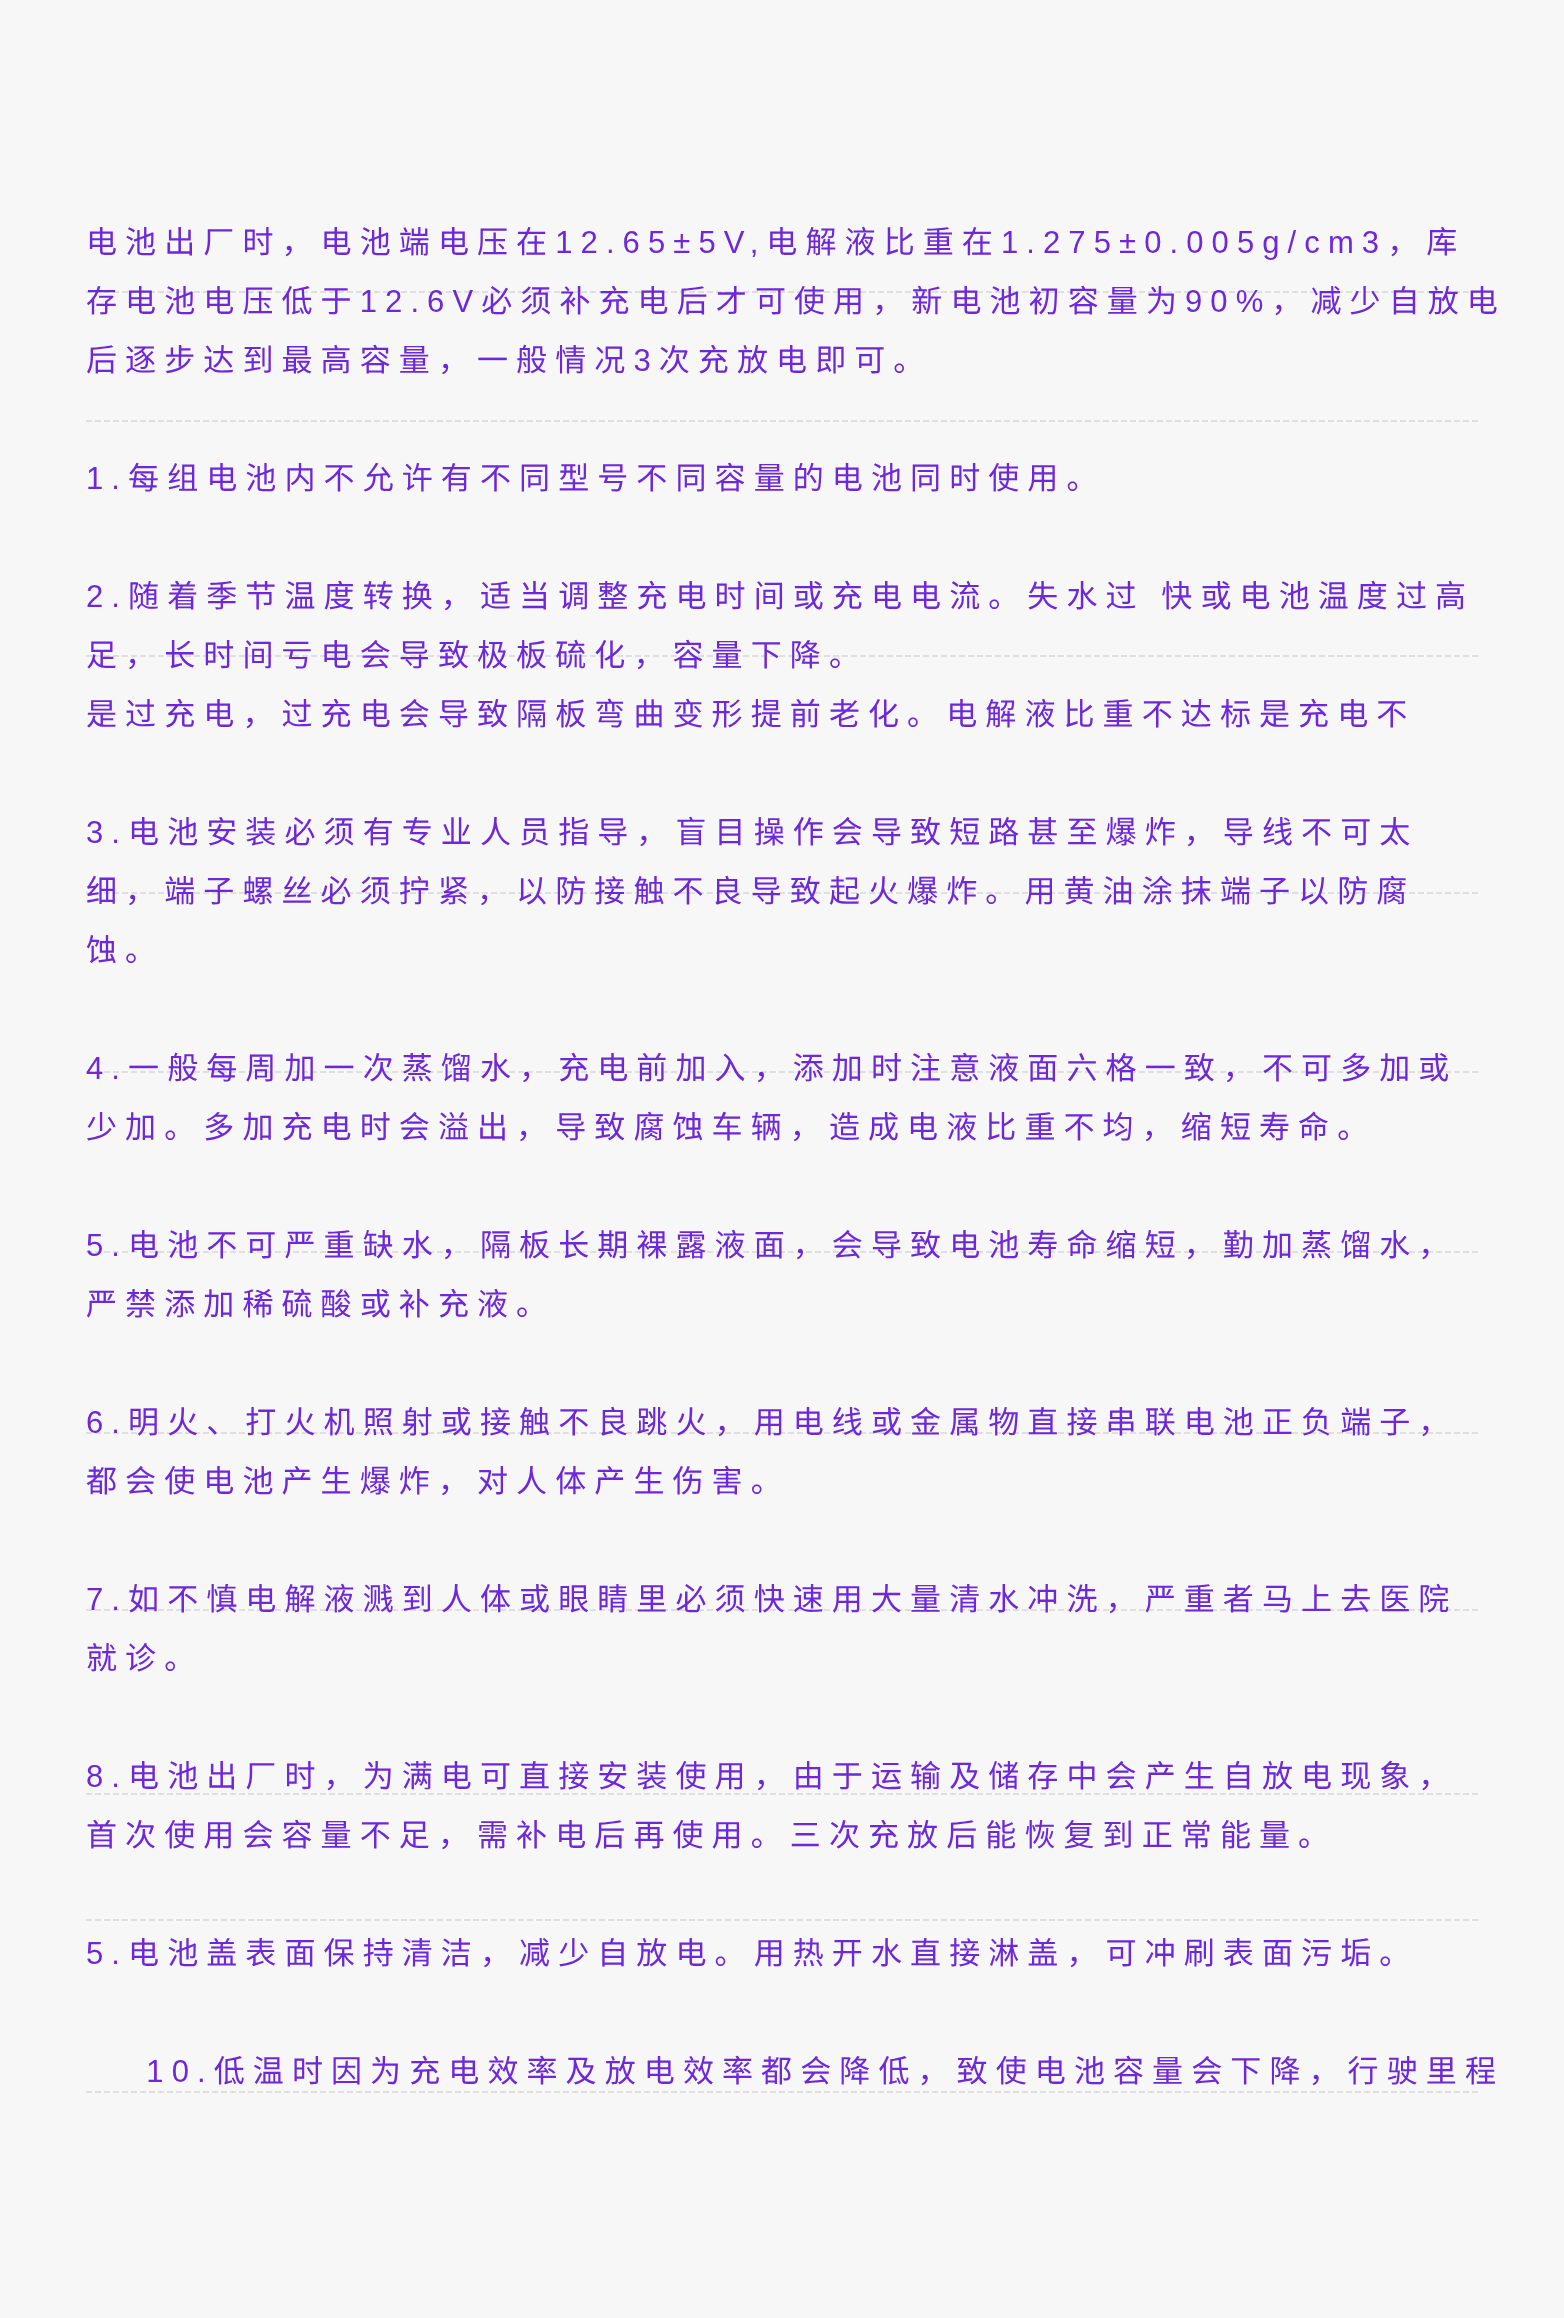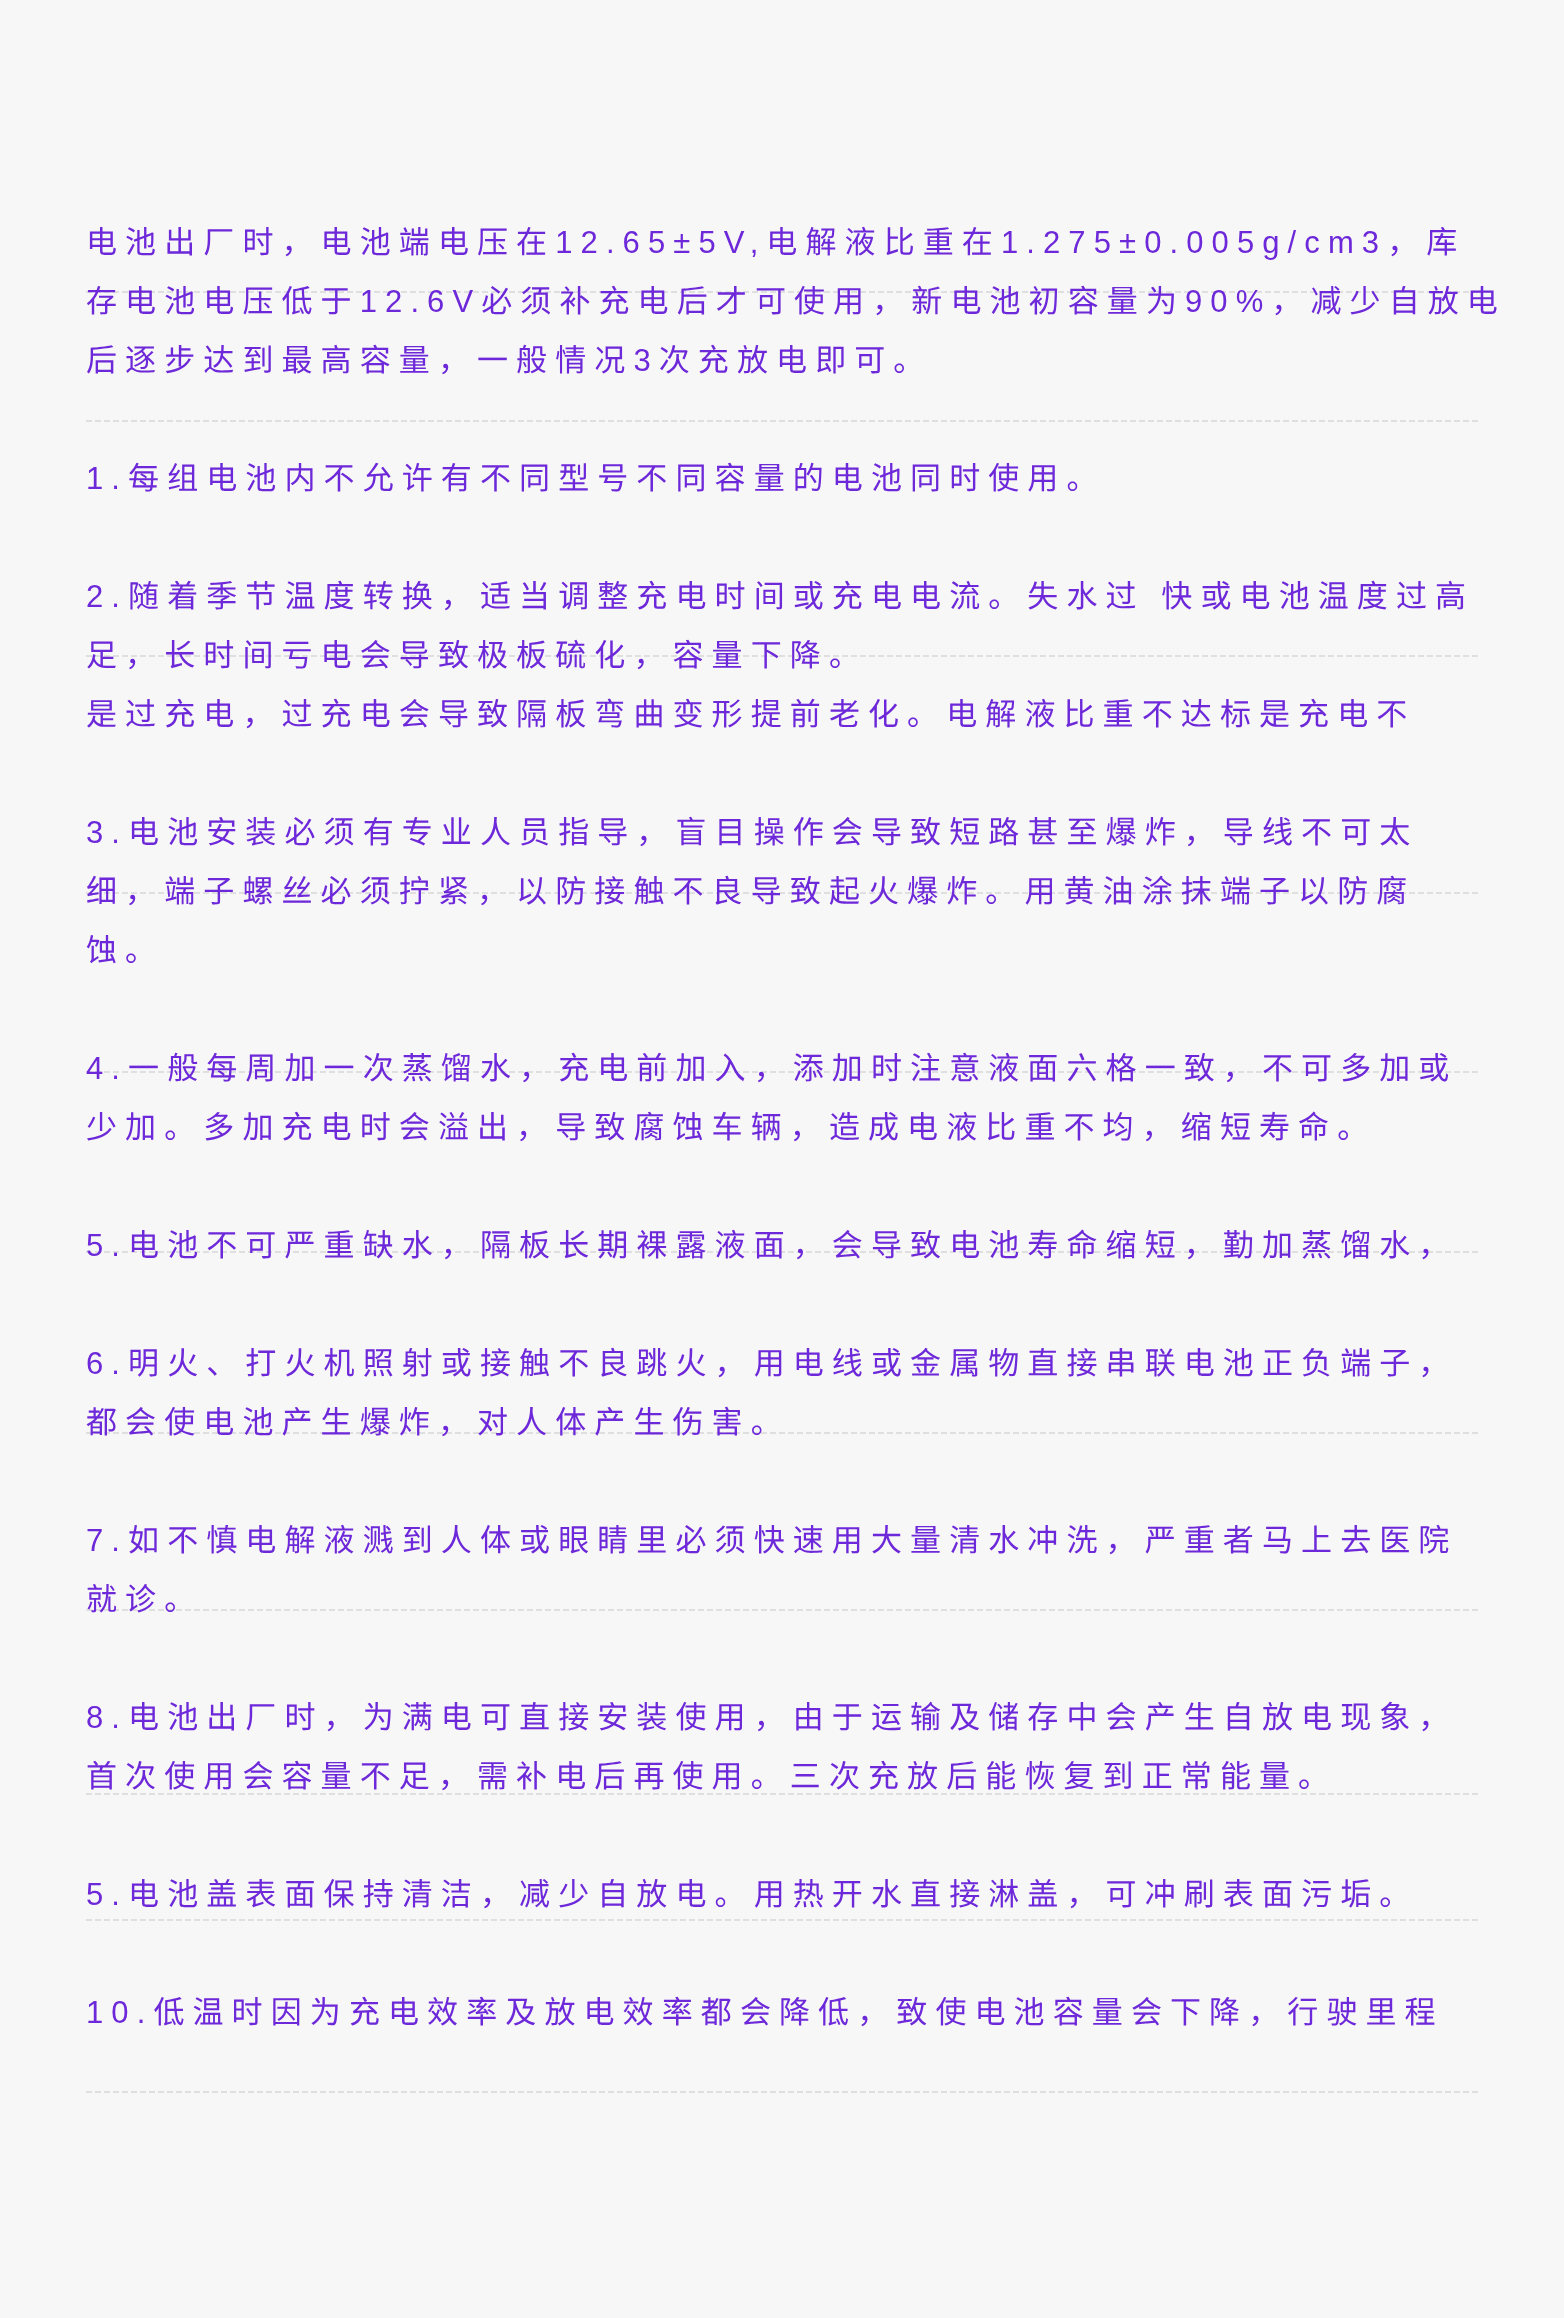--- a/index.html
+++ b/index.html
@@ -20,20 +20,21 @@
     top: 213px;
     width: 1418px;
     color: #6d28d9;
   }
   .para {
     margin: 0 0 59px 0;
     padding: 0;
   }
   .para:last-child {
     margin-bottom: 0;
+    text-align: right;
   }
   .line {
     height: 59px;
     line-height: 59px;
     font-size: 31px;
     letter-spacing: 8.1px;
     white-space: nowrap;
     font-weight: 400;
   }
   .rule {
@@ -85,20 +86,21 @@
     <span class="line" style="display:block">蚀。</span>
   </p>
 
   <p class="para">
     <span class="line" style="display:block">4.一般每周加一次蒸馏水，充电前加入，添加时注意液面六格一致，不可多加或</span>
     <span class="line" style="display:block">少加。多加充电时会溢出，导致腐蚀车辆，造成电液比重不均，缩短寿命。</span>
   </p>
 
   <p class="para">
     <span class="line" style="display:block">5.电池不可严重缺水，隔板长期裸露液面，会导致电池寿命缩短，勤加蒸馏水，</span>
+    <span class="line" style="display:block">严禁添加稀硫酸或补充液。</span>
   </p>
 
   <p class="para">
     <span class="line" style="display:block">6.明火、打火机照射或接触不良跳火，用电线或金属物直接串联电池正负端子，</span>
     <span class="line" style="display:block">都会使电池产生爆炸，对人体产生伤害。</span>
   </p>
 
   <p class="para">
     <span class="line" style="display:block">7.如不慎电解液溅到人体或眼睛里必须快速用大量清水冲洗，严重者马上去医院</span>
     <span class="line" style="display:block">就诊。</span>

